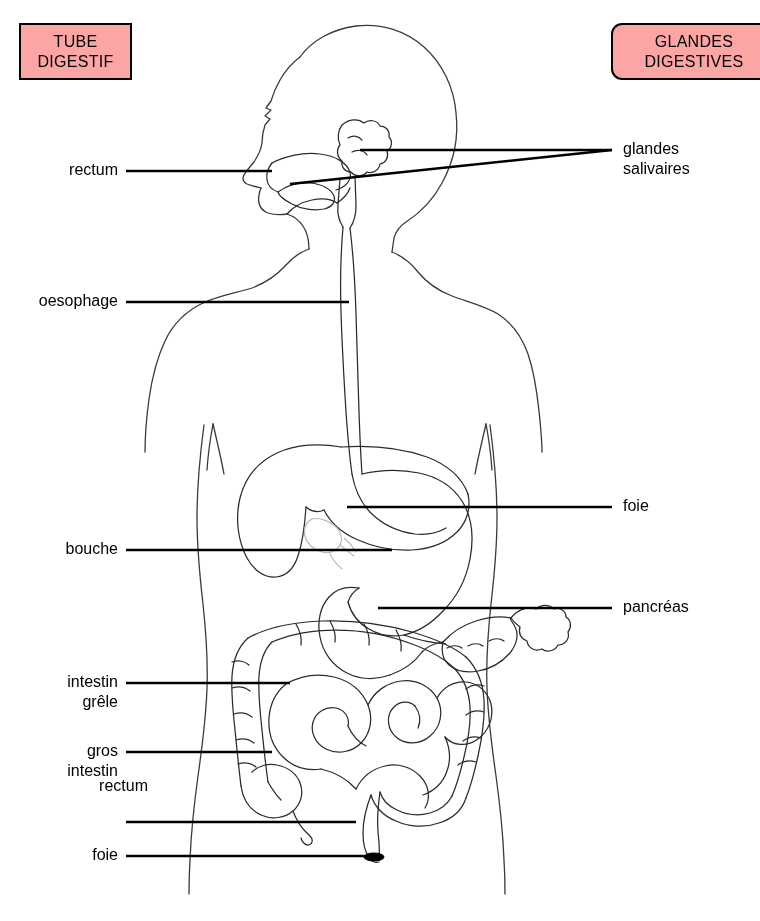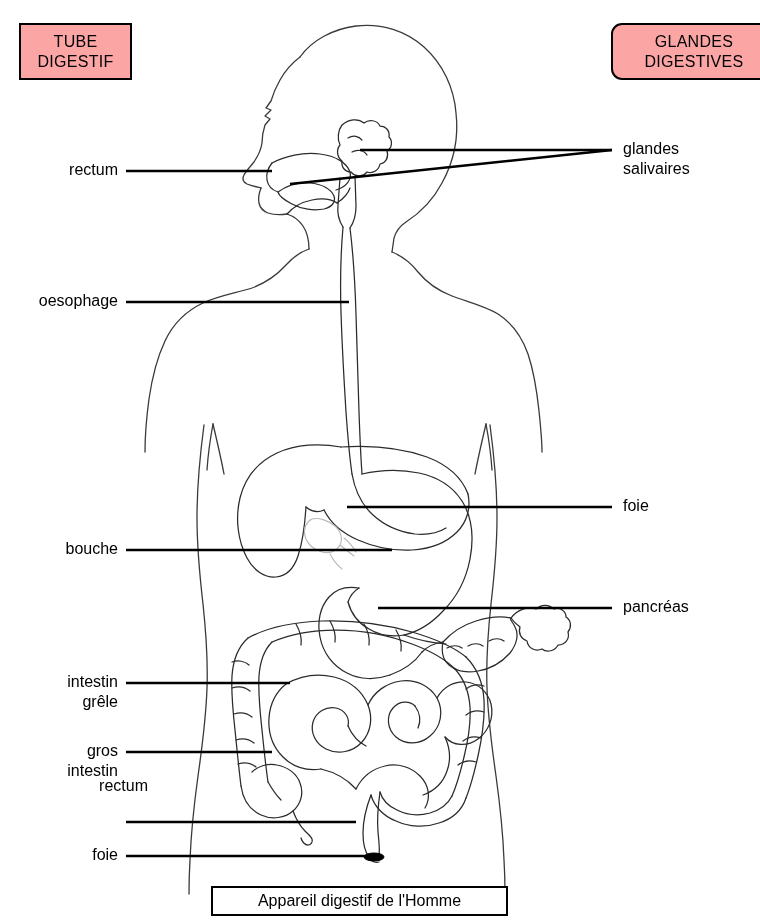--- a/index.html
+++ b/index.html
@@ -465,15 +465,14 @@
 
   <div class="label right-align" style="left:0px; top:845px; width:118px;">foie</div>
 
   <div class="label left-align" style="left:623px; top:139px; width:135px;">glandes
 salivaires</div>
 
   <div class="label left-align" style="left:623px; top:496px; width:135px;">foie</div>
 
   <div class="label left-align" style="left:623px; top:597px; width:135px;">pancréas</div>
 
-  <div class="caption-box">Appareil digestif de l'Homme</div>
 
 </div>
 
 </body></html>

